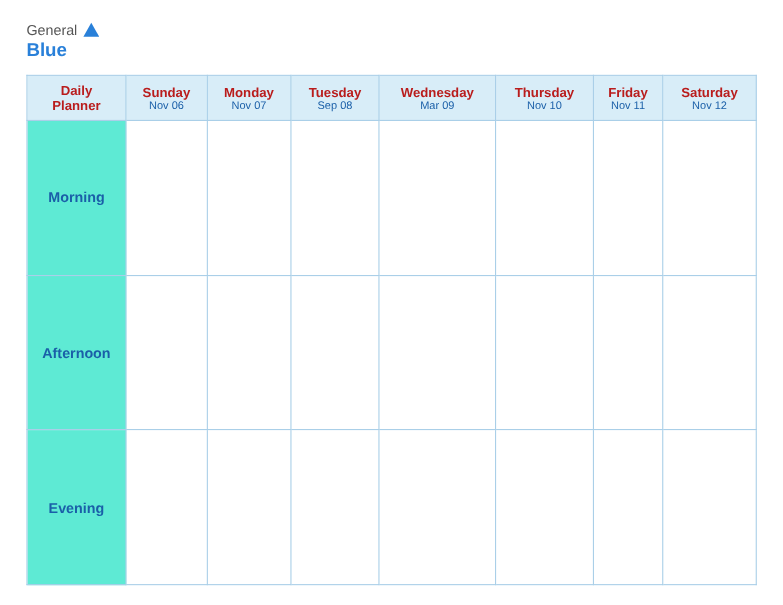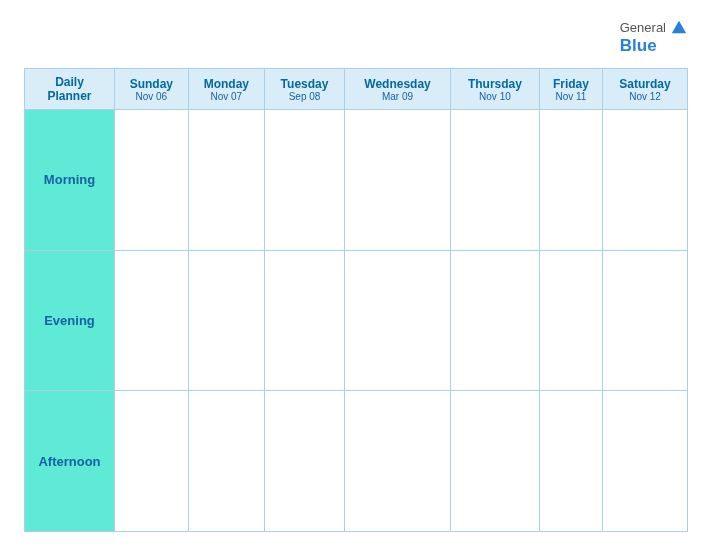--- a/index.html
+++ b/index.html
@@ -8,21 +8,21 @@
       height: 550px;
       background: #fff;
       font-family: Arial, sans-serif;
       display: flex;
       flex-direction: column;
       padding: 18px 24px 18px 24px;
     }
 
     .header {
       display: flex;
-      justify-content: flex-end;
+      justify-content: flex-start;
       align-items: flex-start;
       margin-bottom: 12px;
     }
 
     .logo-area {
       display: flex;
       flex-direction: column;
       align-items: flex-start;
     }
 
@@ -84,21 +84,21 @@
       padding: 6px 4px;
       font-size: 12px;
       color: #1a5fa8;
       font-weight: bold;
     }
 
     .th-day-name {
       display: block;
       font-size: 12px;
       font-weight: bold;
-      color: #0369a1;
+      color: #b91c1c;
     }
 
     .th-date {
       display: block;
       font-size: 10px;
       font-weight: normal;
       color: #1a5fa8;
     }
 
     .label-cell {
@@ -187,31 +187,31 @@
       <td class="label-cell">Morning</td>
       <td class="content-cell"></td>
       <td class="content-cell"></td>
       <td class="content-cell"></td>
       <td class="content-cell"></td>
       <td class="content-cell"></td>
       <td class="content-cell"></td>
       <td class="content-cell"></td>
     </tr>
     <tr>
+      <td class="label-cell">Afternoon</td>
+      <td class="content-cell"></td>
+      <td class="content-cell"></td>
+      <td class="content-cell"></td>
+      <td class="content-cell"></td>
+      <td class="content-cell"></td>
+      <td class="content-cell"></td>
+      <td class="content-cell"></td>
+    </tr>
+    <tr>
       <td class="label-cell">Evening</td>
-      <td class="content-cell"></td>
-      <td class="content-cell"></td>
-      <td class="content-cell"></td>
-      <td class="content-cell"></td>
-      <td class="content-cell"></td>
-      <td class="content-cell"></td>
-      <td class="content-cell"></td>
-    </tr>
-    <tr>
-      <td class="label-cell">Afternoon</td>
       <td class="content-cell"></td>
       <td class="content-cell"></td>
       <td class="content-cell"></td>
       <td class="content-cell"></td>
       <td class="content-cell"></td>
       <td class="content-cell"></td>
       <td class="content-cell"></td>
     </tr>
   </tbody>
 </table>

